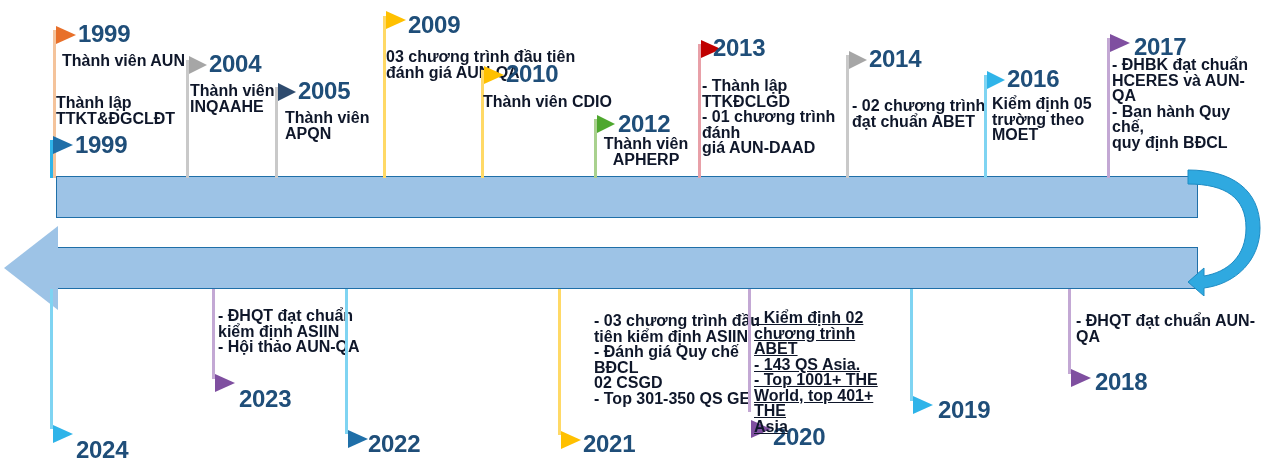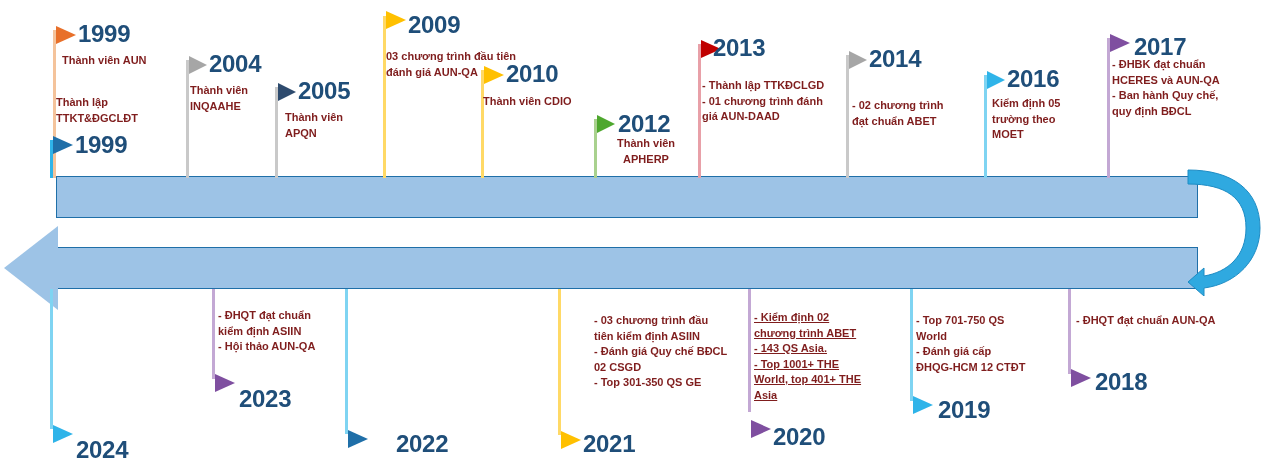--- a/index.html
+++ b/index.html
@@ -28,21 +28,21 @@
   
   .pole{position:absolute;width:3px;}
   .pennant{position:absolute;width:0;height:0;
     border-top:9px solid transparent;
     border-bottom:9px solid transparent;}
 
   
   .year{position:absolute;color:#1F4E79;font-weight:bold;font-size:24px;letter-spacing:-0.3px;white-space:nowrap;}
 
   
-  .note{position:absolute;color:#7f1d1d;font-weight:bold;font-size:11px;line-height:15.5px;white-space:pre-line;}
+  .note{position:absolute;color:#0f172a;font-weight:bold;font-size:16px;line-height:15.5px;white-space:pre-line;}
   .note.center{text-align:center;}
 </style>
 </head>
 <body>
 
 <div id="timeline">
 
   <div class="bar bar-top"></div>
   <div class="bar bar-bottom"></div>
   <div class="arrow-left"></div>
@@ -126,21 +126,21 @@
 
   <div class="pole" style="left:212px;top:289px;height:90px;background:#C3A8D4;"></div>
   <div class="pennant" style="left:215px;top:374px;border-left:20px solid #7F4FA0;"></div>
   <div class="year" style="left:239px;top:385px;">2023</div>
   <div class="note" style="left:218px;top:308px;width:150px;">- ĐHQT đạt chuẩn
 kiểm định ASIIN
 - Hội thảo AUN-QA</div>
 
   <div class="pole" style="left:345px;top:289px;height:145px;background:#7FD4F2;"></div>
   <div class="pennant" style="left:348px;top:430px;border-left:20px solid #1F6FA8;"></div>
-  <div class="year" style="left:368px;top:430px;margin-left:28px;">2022</div>
+  <div class="year" style="left:368px;top:430px;">2022</div>
 
   <div class="pole" style="left:558px;top:289px;height:146px;background:#FFD966;"></div>
   <div class="pennant" style="left:561px;top:431px;border-left:20px solid #FFC000;"></div>
   <div class="year" style="left:583px;top:430px;">2021</div>
   <div class="note" style="left:566px;top:313px;width:175px;margin-left:28px;">- 03 chương trình đầu
 tiên kiểm định ASIIN
 - Đánh giá Quy chế BĐCL
 02 CSGD
 - Top 301-350 QS GE</div>
 
@@ -150,23 +150,19 @@
   <div class="note" style="left:754px;top:310px;width:145px;text-decoration:underline;">- Kiểm định 02
 chương trình ABET
 - 143 QS Asia.
 - Top 1001+ THE
 World, top 401+ THE
 Asia</div>
 
   <div class="pole" style="left:910px;top:289px;height:112px;background:#7FD4F2;"></div>
   <div class="pennant" style="left:913px;top:396px;border-left:20px solid #2FB4E9;"></div>
   <div class="year" style="left:938px;top:396px;">2019</div>
-  <div class="note" style="left:916px;top:313px;width:150px;">-  Top 701-750 QS
-World
-- Đánh giá cấp
-ĐHQG-HCM 12 CTĐT</div>
 
   <div class="pole" style="left:1068px;top:289px;height:85px;background:#C3A8D4;"></div>
   <div class="pennant" style="left:1071px;top:369px;border-left:20px solid #7F4FA0;"></div>
   <div class="year" style="left:1095px;top:368px;">2018</div>
   <div class="note" style="left:1076px;top:313px;width:190px;">- ĐHQT đạt chuẩn AUN-QA</div>
 
 </div>
 
 </body></html>

